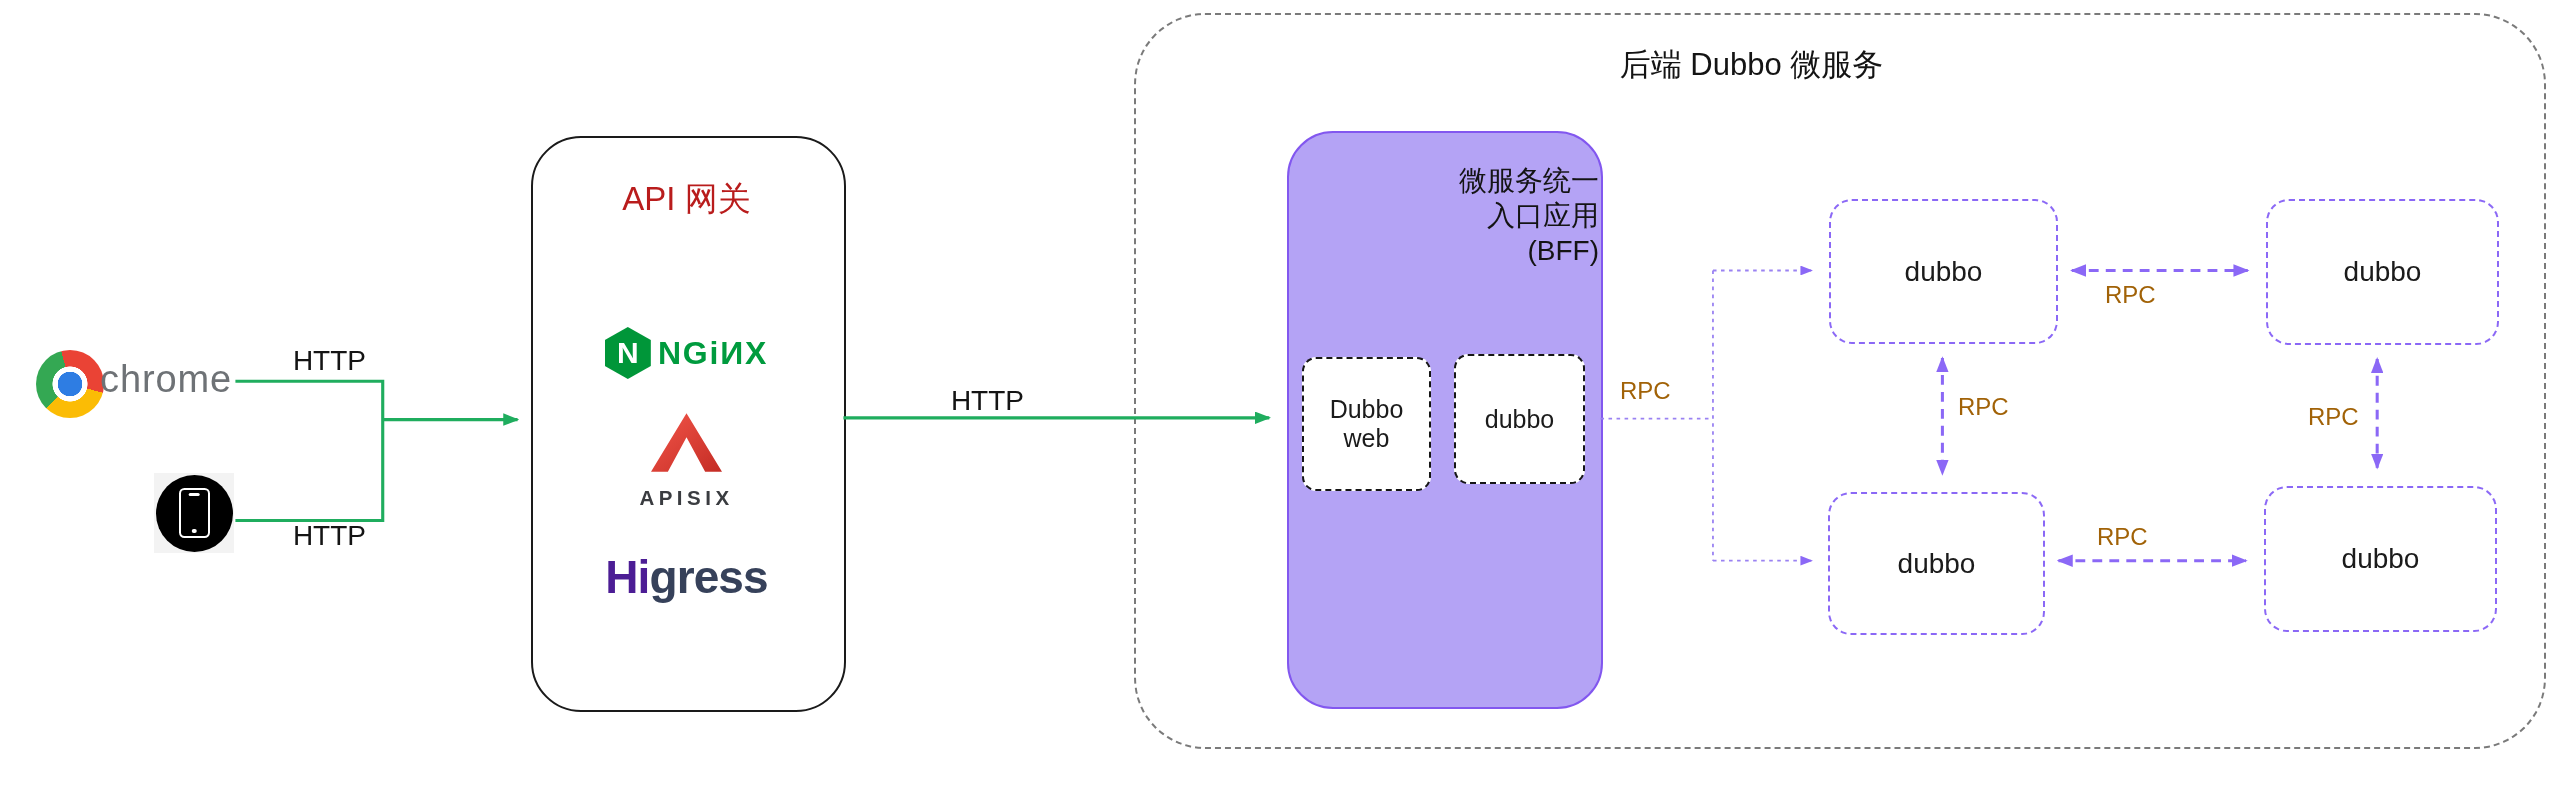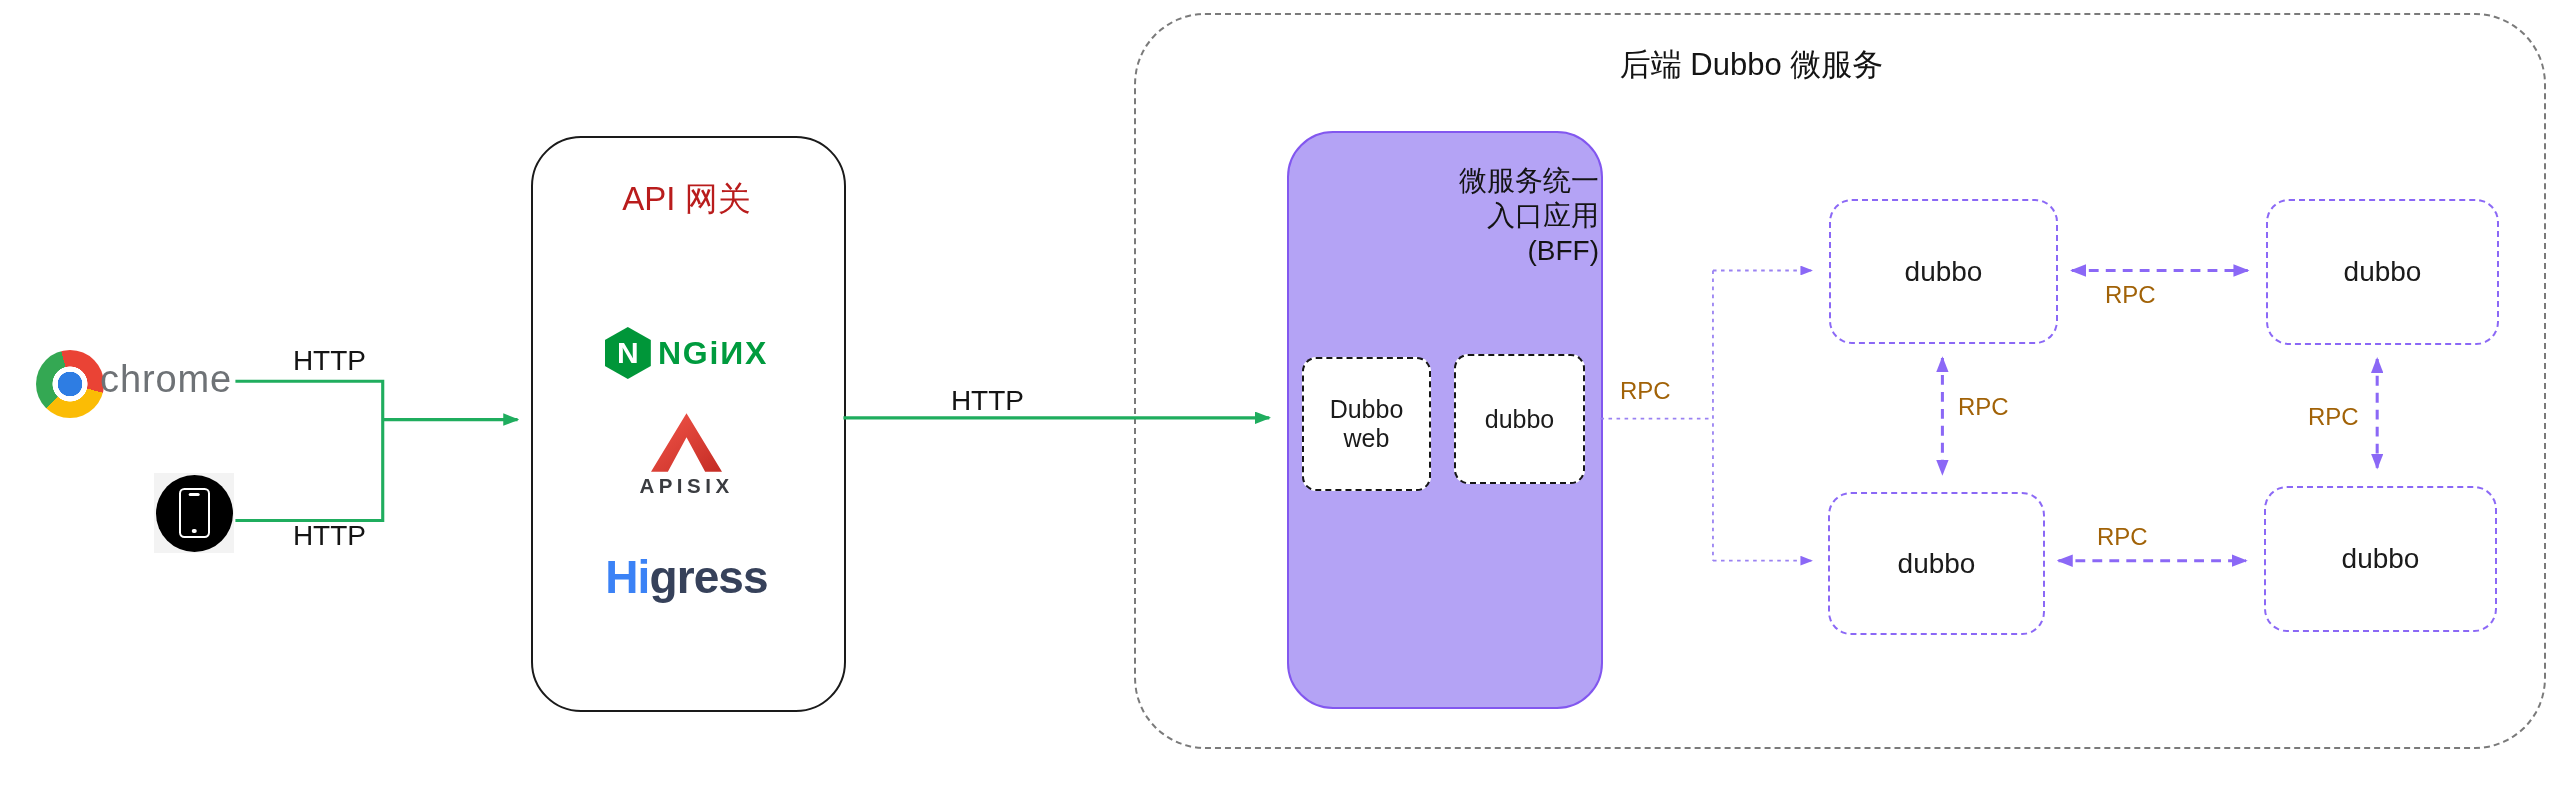--- a/index.html
+++ b/index.html
@@ -30,26 +30,26 @@
 
   
   .api-box{left:531px;top:136px;width:311px;height:572px;border:2.7px solid #1a1a1a;border-radius:50px;background:#fff;}
   .api-title{left:531px;top:177px;width:311px;text-align:center;font-size:33px;font-weight:500;color:#b91c1c;}
 
   .nginx-row{left:531px;top:327px;width:311px;display:flex;align-items:center;justify-content:center;gap:7.1px;}
   .nginx-hex{width:46px;height:52px;background:#009639;clip-path:polygon(50% 0,100% 25%,100% 75%,50% 100%,0 75%,0 25%);
     display:flex;align-items:center;justify-content:center;color:#fff;font-size:30px;font-weight:700;}
   .nginx-word{font-size:32px;font-weight:700;color:#009b3e;letter-spacing:1.8px;line-height:1;}
 
-  .apisix-wrap{left:531px;top:413px;width:311px;display:flex;flex-direction:column;align-items:center;}
+  .apisix-wrap{left:531px;top:413px;width:311px;display:flex;flex-direction:column;align-items:center;gap:12px;}
   .apisix-tri{width:71px;height:59px;}
   .apisix-word{margin-top:3.6px;font-size:20.5px;font-weight:700;letter-spacing:4.5px;color:#3a3c40;line-height:1;}
 
   .higress-wrap{left:531px;top:552px;width:311px;text-align:center;font-size:46px;font-weight:800;line-height:1.1;letter-spacing:-0.9px;}
-  .higress-hi{color:#3b82f6;}
+  .higress-hi{color:#4c1d95;}
   .higress-rest{color:#36415a;}
 
   
   .backend-box{left:1134px;top:13.4px;width:1408px;height:732px;border:2.7px dashed #7a7a7a;border-radius:71px;}
   .backend-title{left:1573px;top:44px;width:357px;text-align:center;font-size:31px;font-weight:500;color:#141414;}
 
   
   .bff-box{left:1287px;top:131px;width:312px;height:574px;background:#b4a3f5;border:2.7px solid #8257ef;border-radius:46px;}
   .bff-title{left:1287px;top:163px;width:312px;text-align:right;font-size:28px;font-weight:500;line-height:35px;color:#141414;}
   .inner-box{background:#fff;border:2.7px dashed #161616;border-radius:14.3px;display:flex;align-items:center;justify-content:center;

